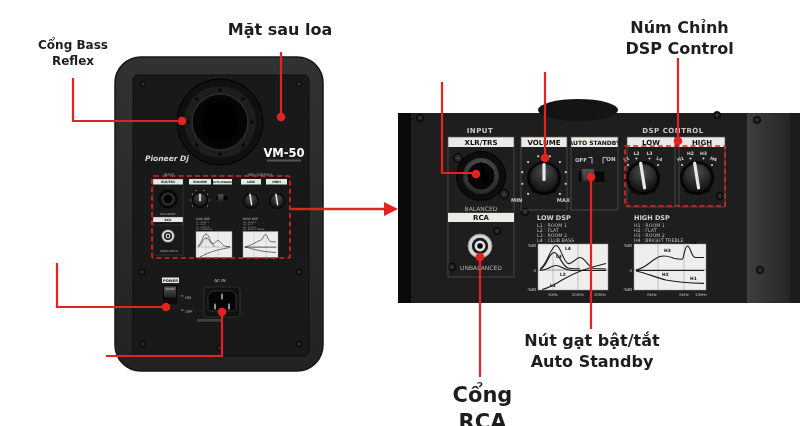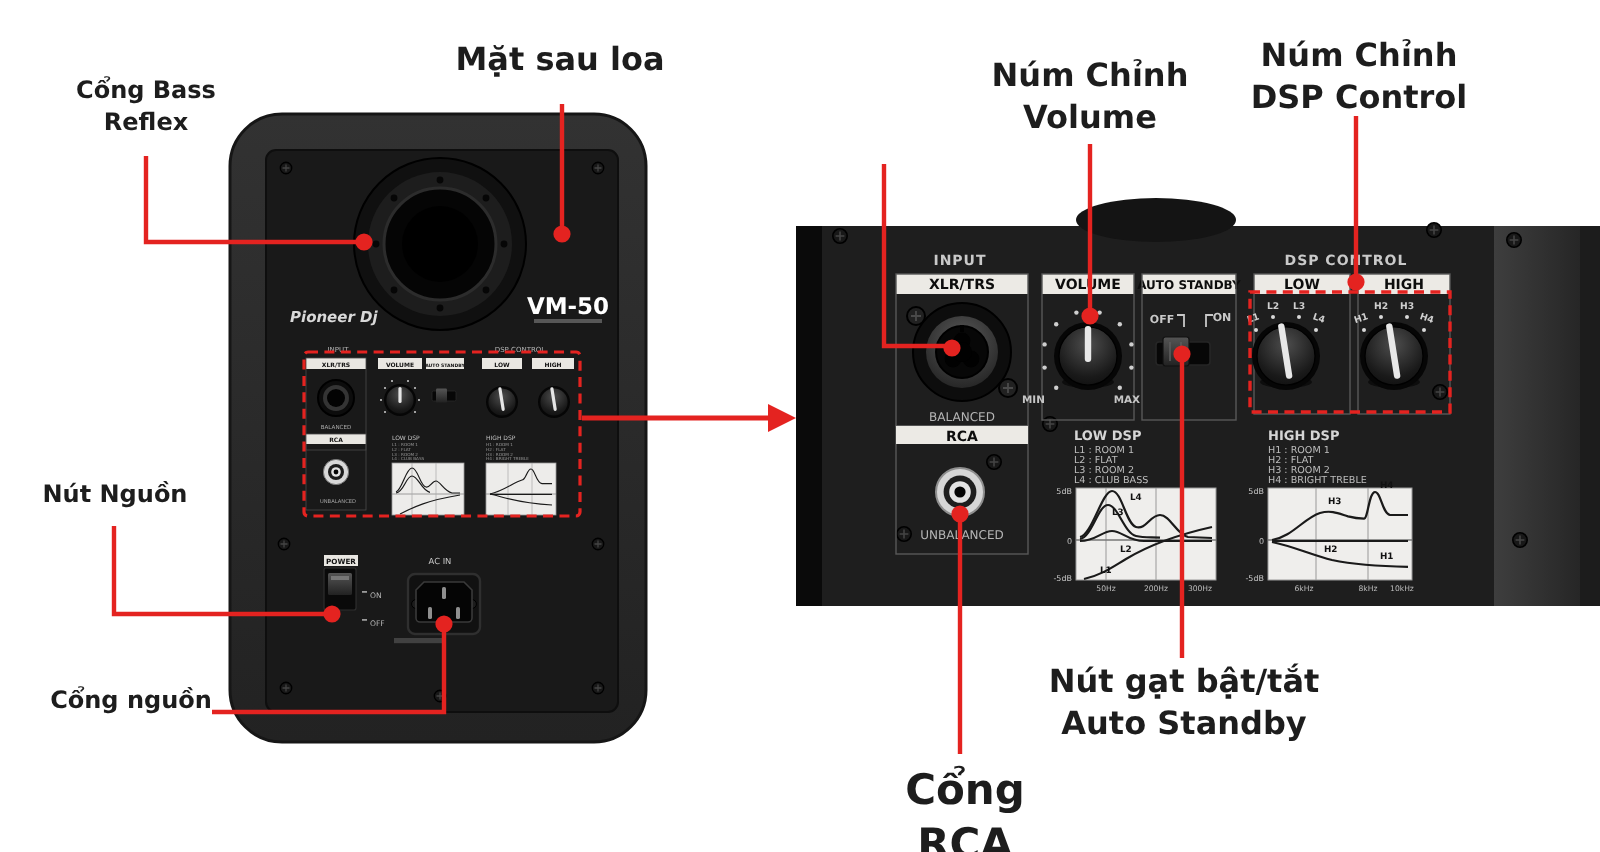--- a/index.html
+++ b/index.html
@@ -447,20 +447,17 @@
       <circle cx="480" cy="257" r="4.3"></circle>
     </g>
     <g>
       <line x1="291" y1="209" x2="385" y2="209" stroke="#e42320" stroke-width="2.6"></line>
       <polygon points="384,202 398,209 384,216" fill="#e42320"></polygon>
     </g>
   </svg>
 
   <div class="lbl lbl-title" style="left:200px;top:20px;width:160px;">Mặt sau loa</div>
   <div class="lbl lbl-left" style="left:18px;top:38px;width:110px;">Cổng Bass Reflex</div>
-  <div class="lbl lbl-left" style="left:5px;top:240px;width:105px;">Nút Nguồn</div>
-  <div class="lbl lbl-left" style="left:8px;top:343px;width:115px;">Cổng nguồn</div>
-  <div class="lbl lbl-right" style="left:495px;top:28px;width:100px;">Núm Chỉnh Volume</div>
   <div class="lbl lbl-right" style="left:622px;top:18px;width:115px;">Núm Chỉnh DSP Control</div>
   <div class="lbl lbl-right" style="left:522px;top:331px;width:140px;">Nút gạt bật/tắt Auto Standby</div>
   <div class="lbl lbl-rca" style="left:435px;top:382px;width:95px;">Cổng RCA</div>
 
 </div>
 
 </body></html>

